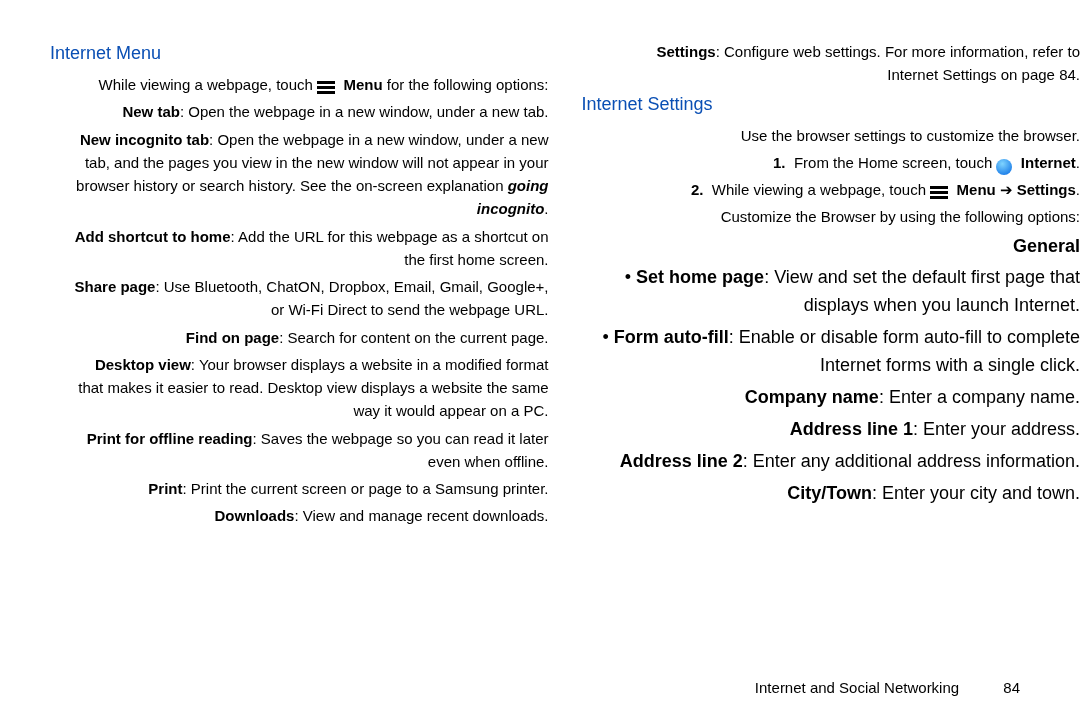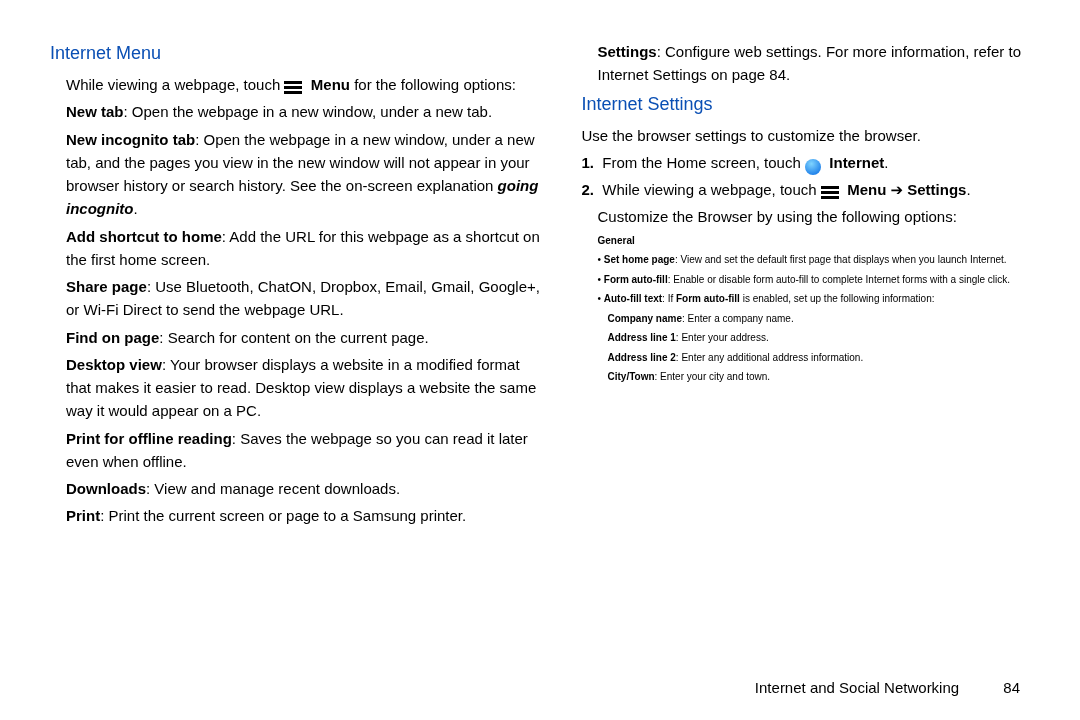--- a/index.html
+++ b/index.html
@@ -50,24 +50,24 @@
     background:
       linear-gradient(#000,#000) 0 0/18px 3px no-repeat,
       linear-gradient(#000,#000) 0 5px/18px 3px no-repeat,
       linear-gradient(#000,#000) 0 10px/18px 3px no-repeat;
   }
   .icon-globe {
     width:16px;height:16px;border-radius:50%;
     background: radial-gradient(circle at 40% 30%,#7fd4ff 0%,#1b7de8 80%);
     position:relative;top:3px;
   }
-  .item { margin-bottom:4px; line-height:1.55;}
+  .item { margin-bottom:4px; line-height:1.55;text-align:right;}
   .bulleted { margin-left:8px; }
   .subbullet { margin-left:26px; }
-  .small { font-size:10px; }
+  .small { font-size:18px; }
   .indent { margin-left:16px; }
   .footer {
     position:absolute;
     bottom:24px;
     right:60px;
     font-size:15px;
   }
   .footer-num { margin-left:40px; }
   .arrow { font-family:sans-serif; }
 </style>
@@ -108,25 +108,25 @@
 
     <p class="item indent">
       <span class="bold">Desktop view</span><span>: Your browser displays a website in a modified format that makes it easier to read. Desktop view displays a website the same way it would appear on a PC.</span>
     </p>
 
     <p class="item indent">
       <span class="bold">Print for offline reading</span><span>: Saves the webpage so you can read it later even when offline.</span>
     </p>
 
     <p class="item indent">
-      <span class="bold">Downloads</span><span>: View and manage recent downloads.</span>
+      <span class="bold">Print</span><span>: Print the current screen or page to a Samsung printer.</span>
     </p>
 
     <p class="item indent">
-      <span class="bold">Print</span><span>: Print the current screen or page to a Samsung printer.</span>
+      <span class="bold">Downloads</span><span>: View and manage recent downloads.</span>
     </p>
   </div>
 
   <div class="col">
     <p class="item indent">
       <span class="bold">Settings</span><span>: Configure web settings. For more information, refer to </span><br>
       <span>Internet Settings on page 84.</span>
     </p>
 
     <p class="section-heading">Internet Settings</p>
@@ -153,23 +153,20 @@
     <p class="item bold indent small">General</p>
 
     <p class="item bulleted indent small">
       •&nbsp;<span class="bold">Set home page</span><span>: View and set the default first page that displays when you launch Internet.</span>
     </p>
 
     <p class="item bulleted indent small">
       •&nbsp;<span class="bold">Form auto-fill</span><span>: Enable or disable form auto-fill to complete Internet forms with a single click.</span>
     </p>
 
-    <p class="item bulleted indent small">
-      •&nbsp;<span class="bold">Auto-fill text</span><span>: If </span><span class="bold">Form auto-fill</span><span> is enabled, set up the following information:</span>
-    </p>
 
     <p class="item subbullet small">
       <span class="bold">Company name</span><span>: Enter a company name.</span>
     </p>
     <p class="item subbullet small">
       <span class="bold">Address line 1</span><span>: Enter your address.</span>
     </p>
     <p class="item subbullet small">
       <span class="bold">Address line 2</span><span>: Enter any additional address information.</span>
     </p>

